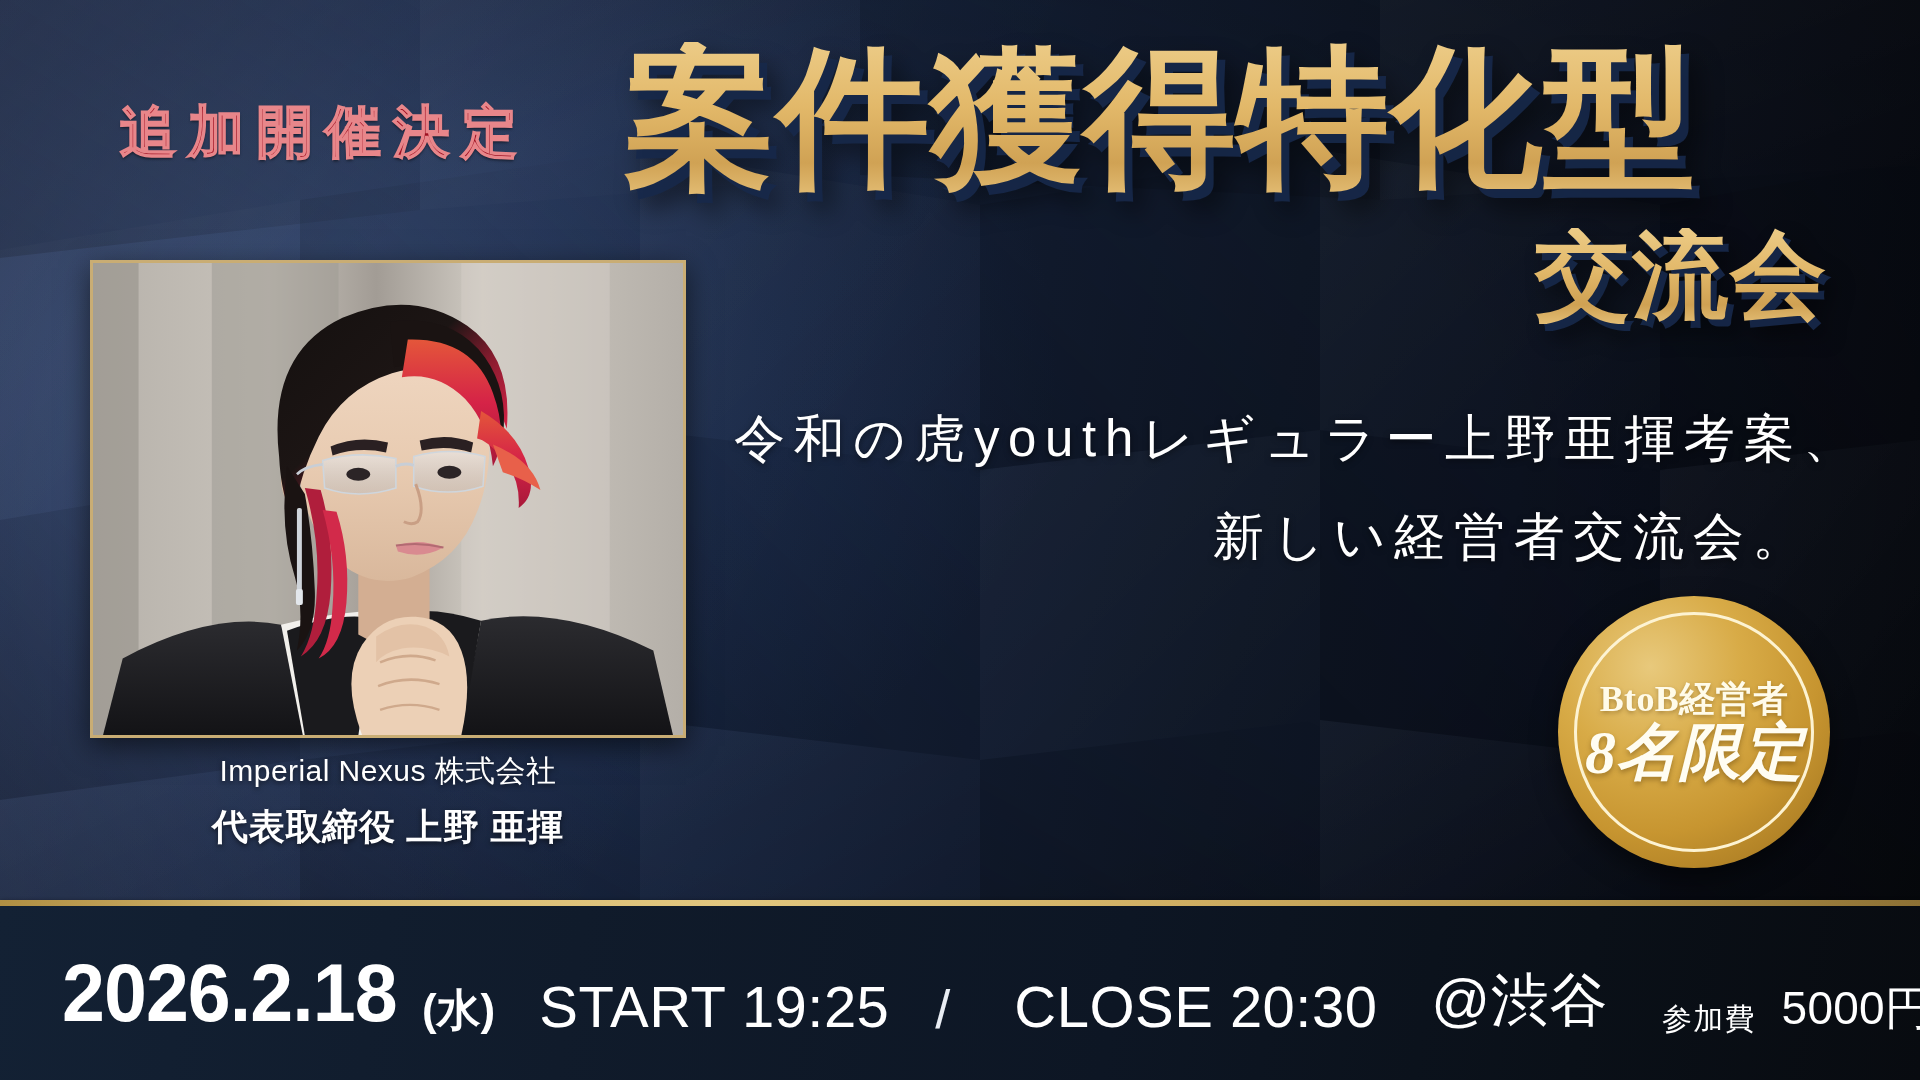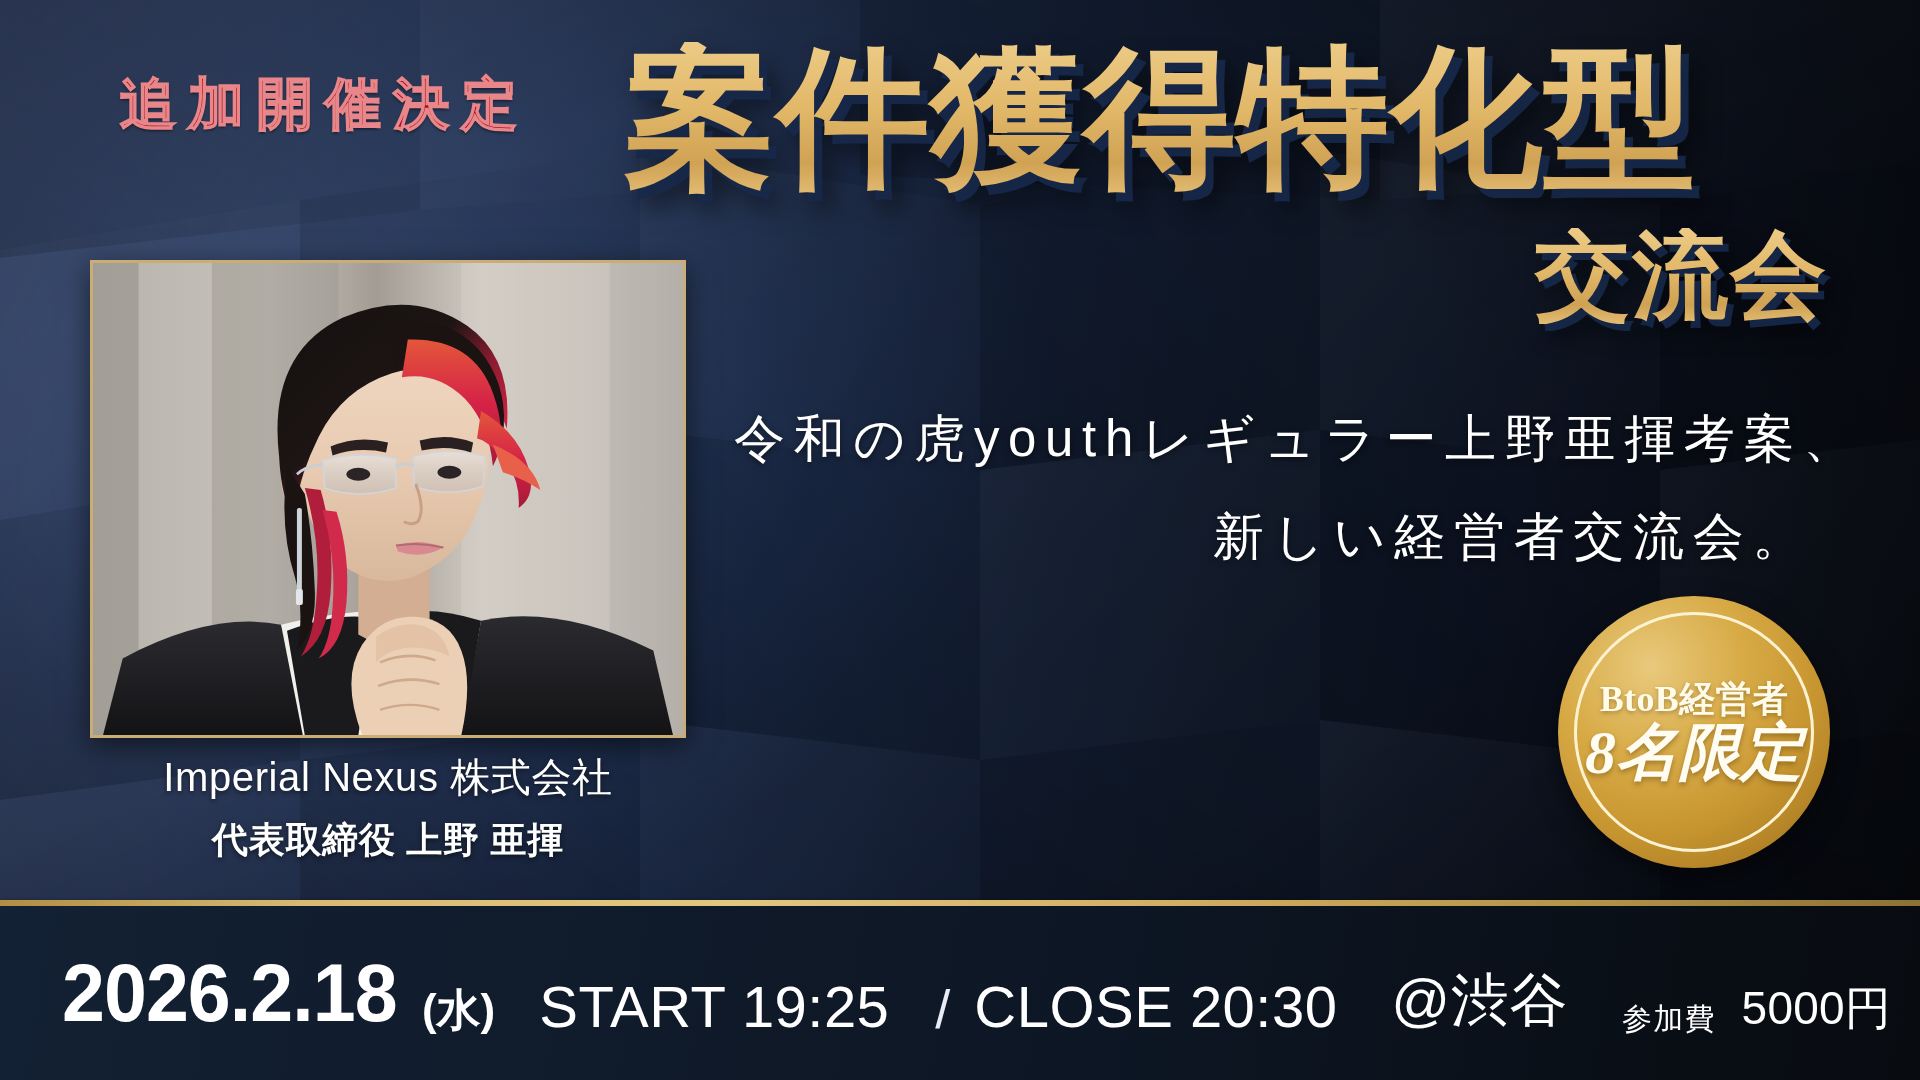--- a/index.html
+++ b/index.html
@@ -42,21 +42,21 @@
     position:absolute; inset:0;
     background:radial-gradient(ellipse 1500px 1000px at 46% 44%, rgba(0,0,0,0) 40%, rgba(0,0,0,.38) 100%);
   }
 
   
   .top-zone{ position:absolute; left:0; top:0; width:1920px; height:902px; }
 
   
   .kicker{
     position:absolute;
-    left:120px; top:76px;
+    left:120px; top:104px;
     font-family:"Liberation Serif","DejaVu Serif",serif;
     font-weight:700;
     font-size:56px;
     line-height:1;
     letter-spacing:.22em;
     color:#9e1021;
     -webkit-text-stroke:1.6px #e8868a;
     text-shadow:0 2px 3px rgba(0,0,0,.55);
     white-space:nowrap;
   }
@@ -131,21 +131,21 @@
   .portrait-frame svg{ display:block; width:100%; height:100%; }
 
   .credit{
     position:absolute;
     left:90px; top:752px;
     width:596px;
     text-align:center;
     color:#ffffff;
   }
   .credit .company{
-    font-size:40px;
+    font-size:30px;
     font-weight:300;
     letter-spacing:.015em;
     line-height:1.28;
     text-shadow:0 2px 5px rgba(0,0,0,.55);
   }
   .credit .person{
     font-size:36px;
     font-weight:700;
     letter-spacing:.02em;
     line-height:1.3;
@@ -224,21 +224,21 @@
   }
   .f-date{
     font-size:82px; font-weight:700;
     letter-spacing:-.012em;
     transform:scaleX(.94);
     transform-origin:left bottom;
   }
   .f-dow{ font-size:44px; font-weight:700; margin-left:4px; }
   .f-start{ font-size:58px; font-weight:300; letter-spacing:.008em; margin-left:44px; }
   .f-slash{ font-size:54px; font-weight:300; margin-left:46px; color:#e9edf3; }
-  .f-close{ font-size:58px; font-weight:300; letter-spacing:.008em; margin-left:24px; }
+  .f-close{ font-size:58px; font-weight:300; letter-spacing:.008em; margin-left:64px; }
   .f-place{ font-size:58px; font-weight:400; letter-spacing:.01em; margin-left:54px; }
   .f-feelabel{ font-size:30px; font-weight:500; letter-spacing:.04em; margin-left:54px; }
   .f-fee{ font-size:46px; font-weight:400; letter-spacing:.005em; margin-left:26px; }
 </style>
 </head>
 <body>
 
 <div class="banner">
 
   <div class="bg-base"></div>

